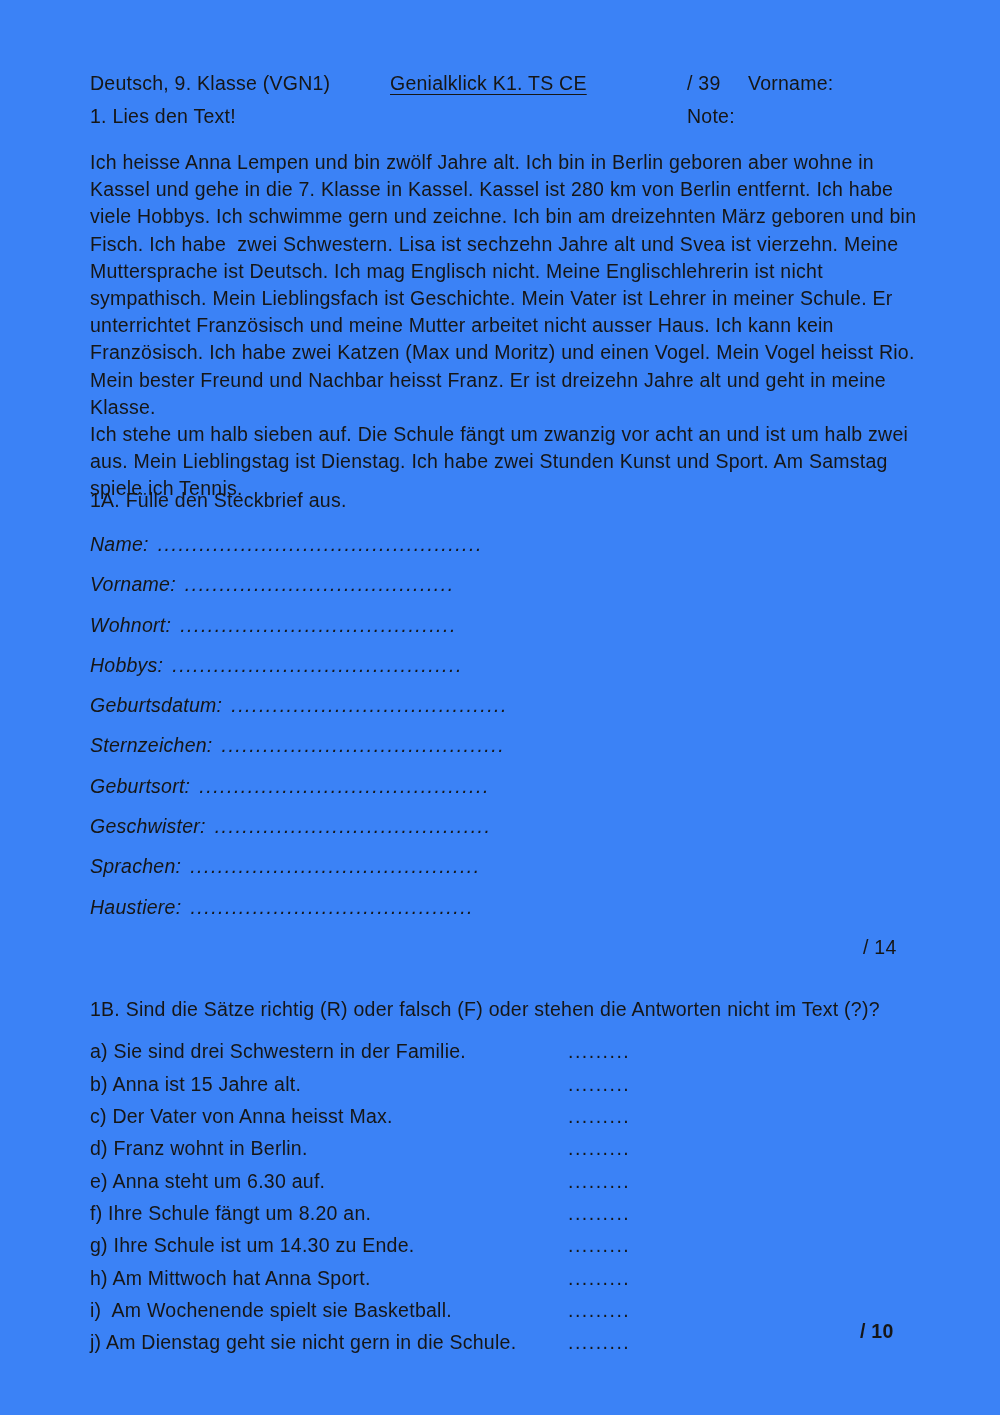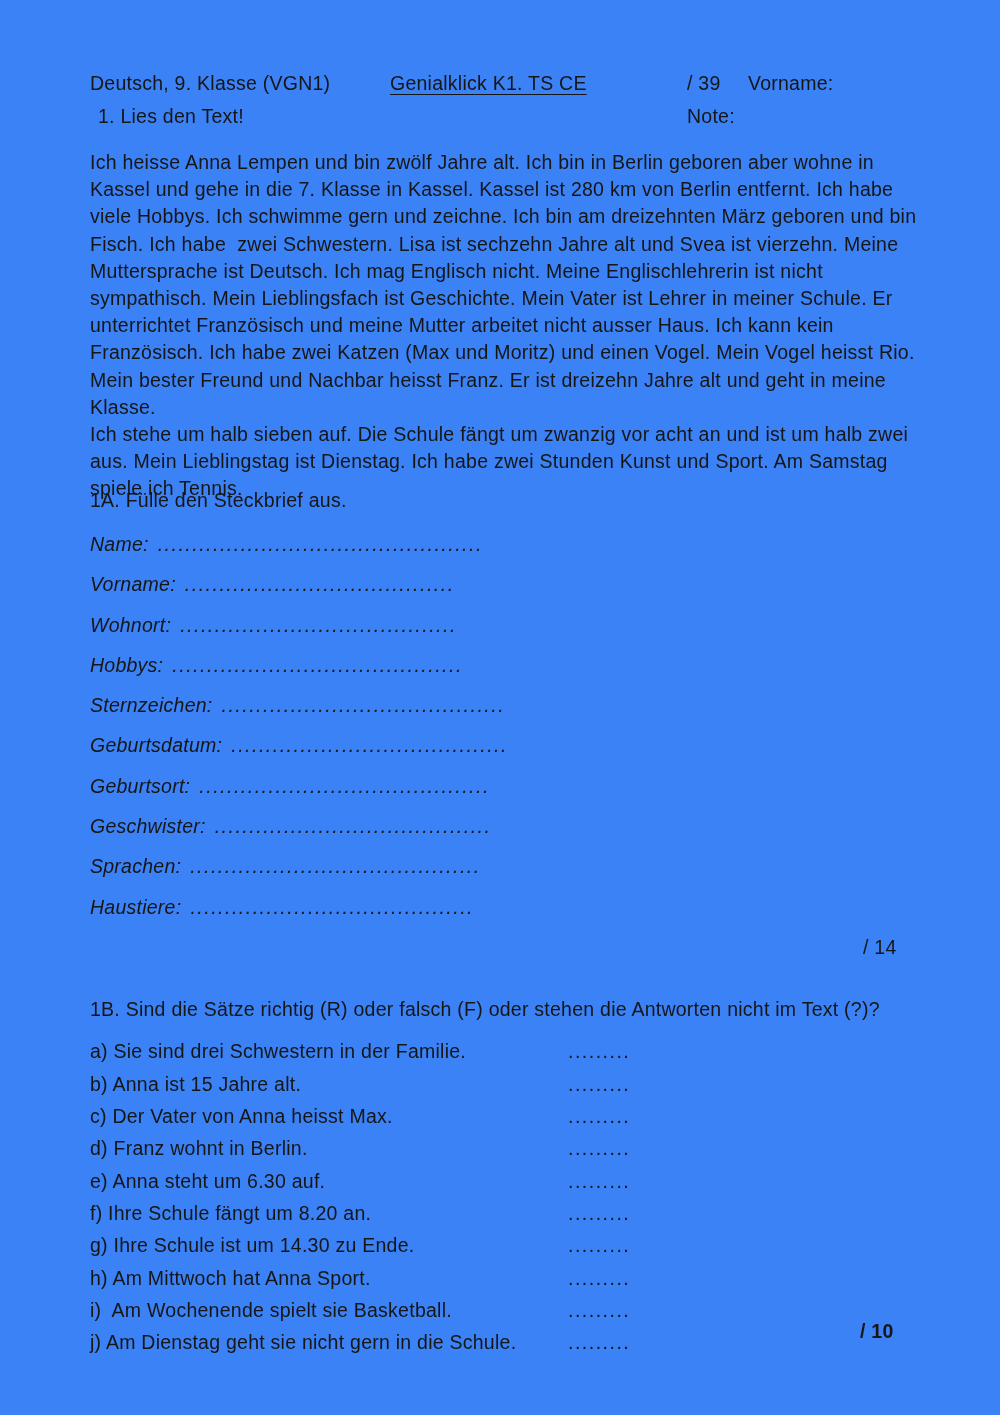--- a/index.html
+++ b/index.html
@@ -15,21 +15,21 @@
     font-size: 19.5px;
     letter-spacing: 0.25px;
   }
   .abs { position: absolute; white-space: pre; }
 
   
   .hdr-course   { left: 90px;  top: 72px; }
   .hdr-book     { left: 390px; top: 72px; text-decoration: underline; text-underline-offset: 4px; }
   .hdr-score    { left: 687px; top: 72px; }
   .hdr-vorname  { left: 748px; top: 72px; }
-  .hdr-task     { left: 98px;  top: 105px; }
+  .hdr-task     { left: 90px;  top: 105px; }
   .hdr-note     { left: 687px; top: 105px; }
 
   
   .text-block { position: absolute; left: 90px; top: 140px; margin-top: 9px; }
   .t-line { white-space: pre; line-height: 27.2px; height: 27.2px; }
 
   
   .title-1a { left: 90px; top: 489px; }
   .fields { position: absolute; left: 90px; top: 533px; font-style: italic; }
   .field-row { height: 40.3px; white-space: nowrap; }
@@ -82,24 +82,24 @@
     <div class="field-row">
       <span class="f-label">Vorname:</span><span class="f-dots">.......................................</span>
     </div>
     <div class="field-row">
       <span class="f-label">Wohnort:</span><span class="f-dots">........................................</span>
     </div>
     <div class="field-row">
       <span class="f-label">Hobbys:</span><span class="f-dots">..........................................</span>
     </div>
     <div class="field-row">
-      <span class="f-label">Sternzeichen:</span><span class="f-dots">.........................................</span>
+      <span class="f-label">Geburtsdatum:</span><span class="f-dots">........................................</span>
     </div>
     <div class="field-row">
-      <span class="f-label">Geburtsdatum:</span><span class="f-dots">........................................</span>
+      <span class="f-label">Sternzeichen:</span><span class="f-dots">.........................................</span>
     </div>
     <div class="field-row">
       <span class="f-label">Geburtsort:</span><span class="f-dots">..........................................</span>
     </div>
     <div class="field-row">
       <span class="f-label">Geschwister:</span><span class="f-dots">........................................</span>
     </div>
     <div class="field-row">
       <span class="f-label">Sprachen:</span><span class="f-dots">..........................................</span>
     </div>

